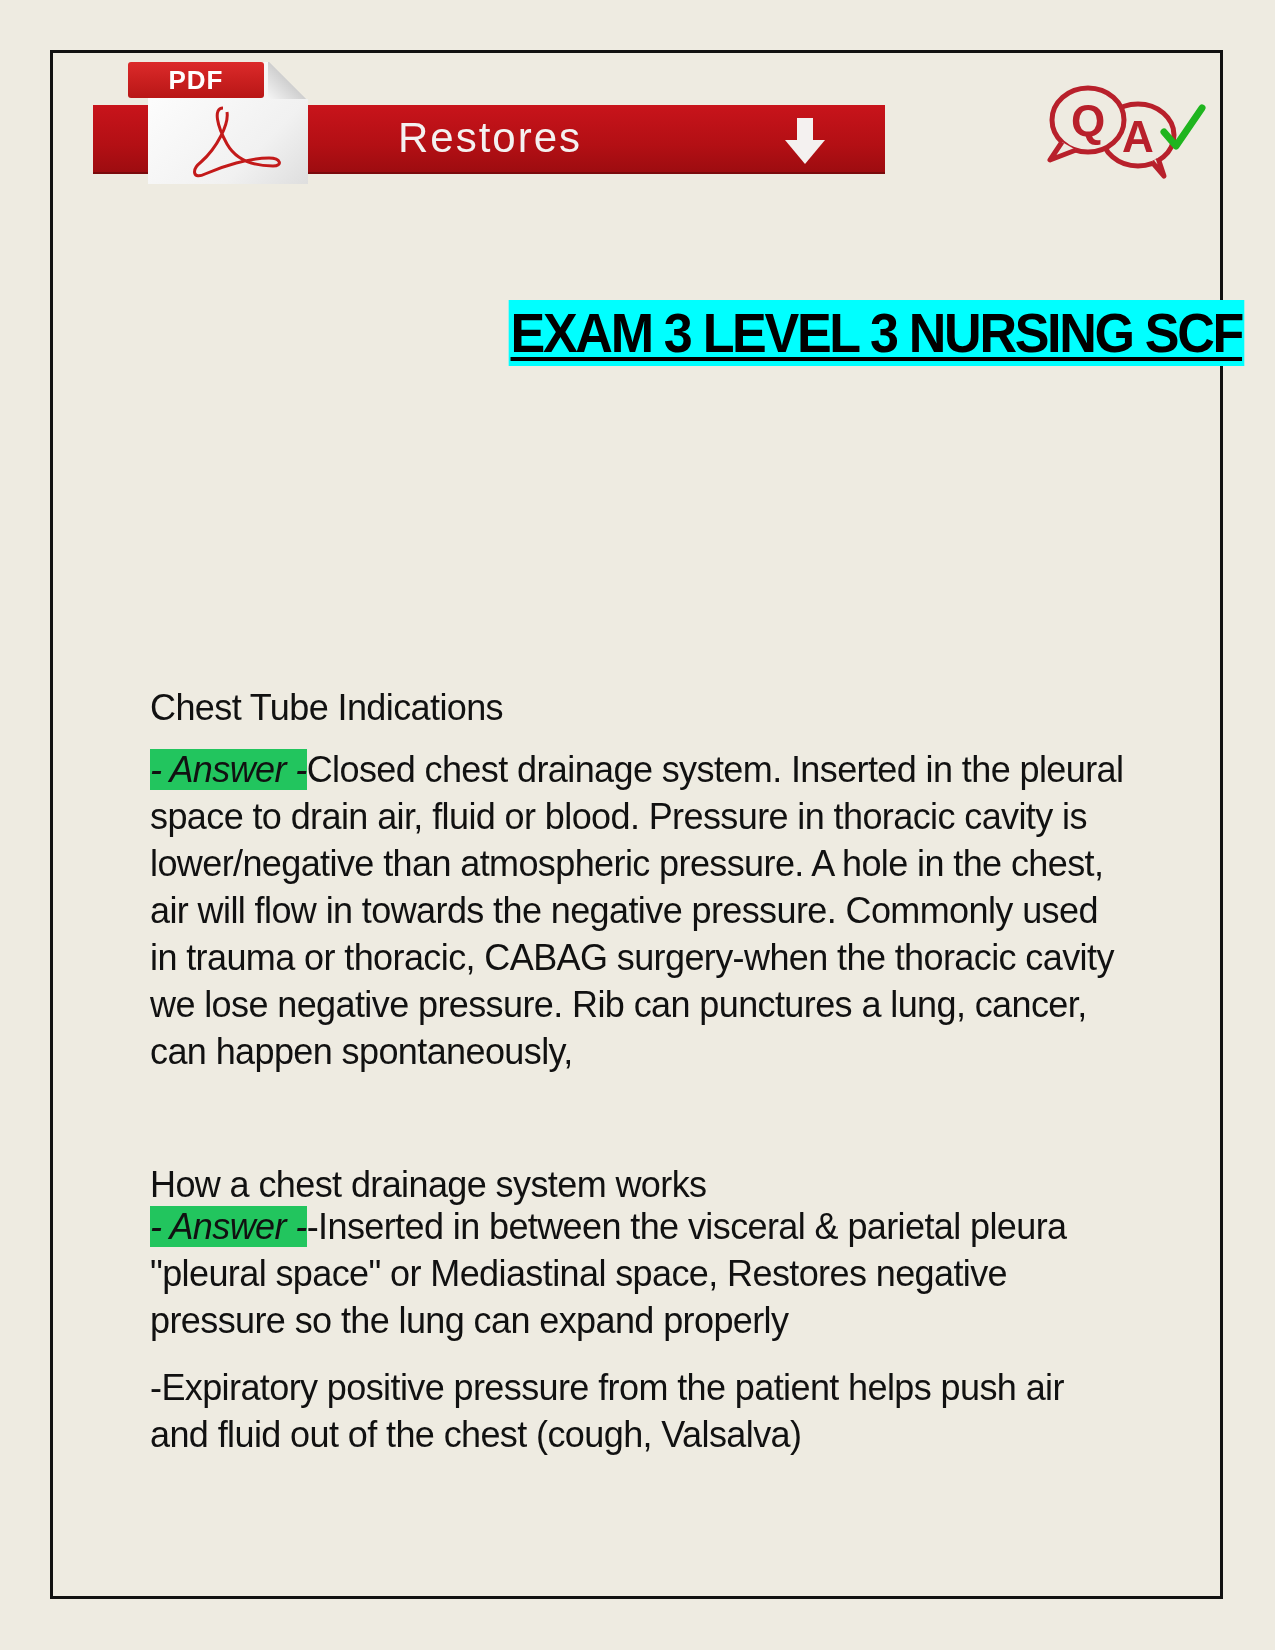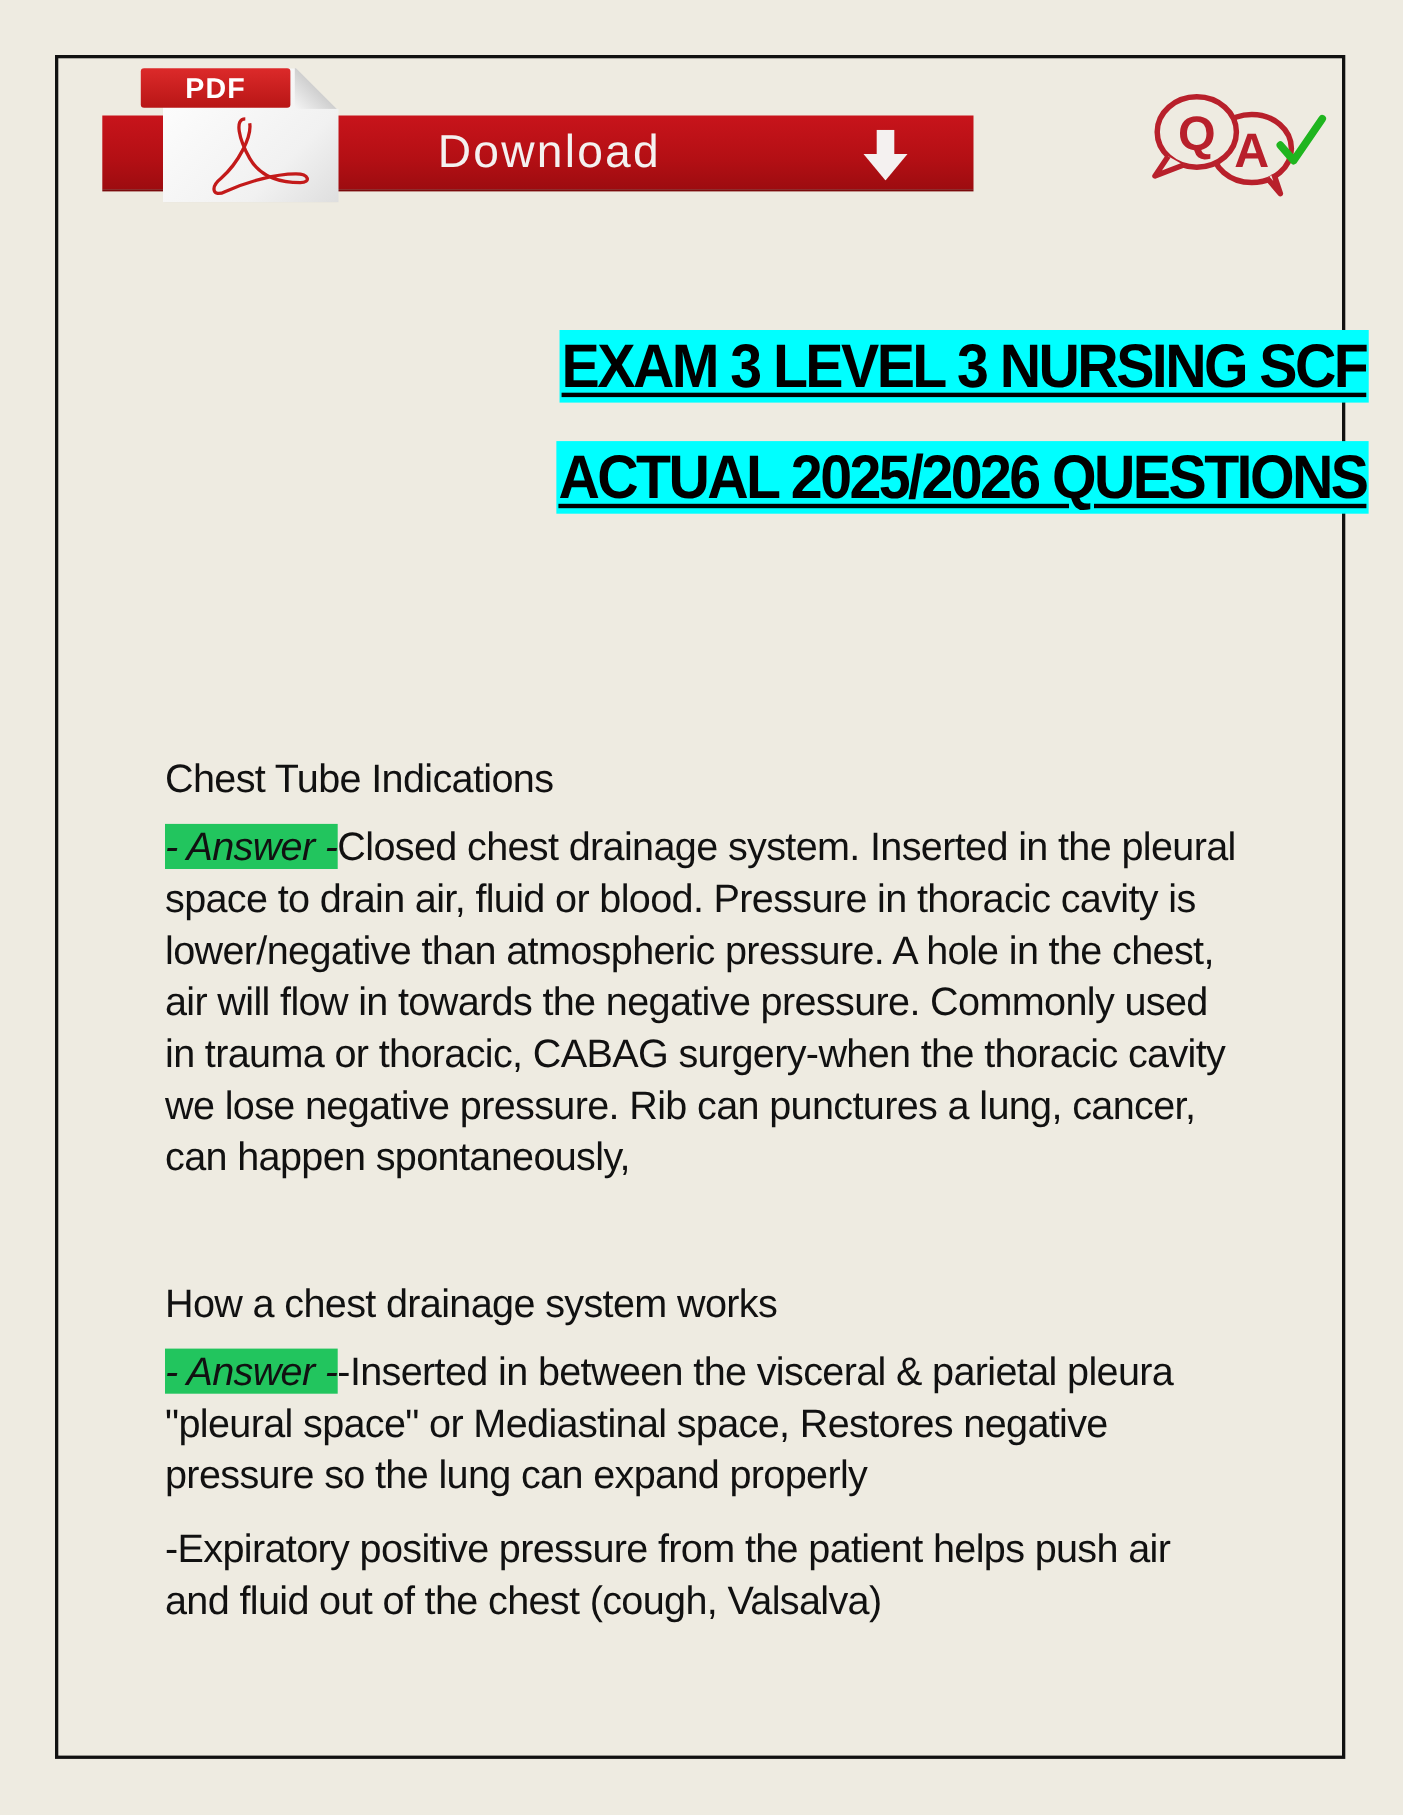--- a/index.html
+++ b/index.html
@@ -103,21 +103,21 @@
     .a { line-height: 47px; margin: 0; }
     .hl { background: #22c55e; font-style: italic; }
   </style>
 </head>
 <body>
 
 <div class="page-frame"></div>
 
 <div class="banner">
   <div class="banner-bar"></div>
-  <div class="banner-text">Download</div>
+  <div class="banner-text">Restores</div>
   <svg class="download-arrow" viewBox="0 0 44 46">
     <rect x="14" y="0" width="16" height="24" fill="#f4f1f0"></rect>
     <polygon points="2,22 42,22 22,46" fill="#f4f1f0"></polygon>
   </svg>
   <div class="pdf-page"></div>
   <div class="pdf-fold"></div>
   <svg class="acrobat-icon" viewBox="0 0 110 76">
     <path d="M40 4 C30 4 34 22 44 40 C52 54 66 62 90 62 C100 62 98 54 86 54 C66 54 40 62 22 70 C10 76 8 66 18 58 C34 44 46 20 44 8" fill="none" stroke="#c31a1a" stroke-width="3"></path>
   </svg>
   <div class="pdf-label">PDF</div>
@@ -132,27 +132,26 @@
   <g>
     <ellipse cx="48" cy="40" rx="36" ry="32" fill="#eeebe1" stroke="#b8202b" stroke-width="5"></ellipse>
     <path d="M22 62 L10 80 L36 70" fill="#eeebe1" stroke="#b8202b" stroke-width="5" stroke-linejoin="round"></path>
     <text x="48" y="56" text-anchor="middle" font-family="Liberation Sans, sans-serif" font-weight="bold" font-size="44" fill="#b8202b">Q</text>
   </g>
   <path d="M124 52 L136 66 L162 28" fill="none" stroke="#1fb51f" stroke-width="7" stroke-linecap="round" stroke-linejoin="round"></path>
 </svg>
 
 <div class="title-block">
   <div class="title-row"><span class="title-line">EXAM 3 LEVEL 3 NURSING SCF</span></div>
-  <div class="title-row"><span class="title-line">ACTUAL 2025/2026 QUESTIONS</span></div>
 </div>
 
 <div class="content">
   <div>
     <p class="q">Chest Tube Indications</p>
     <p class="a" style="margin-top:20px;"><span class="hl">- Answer -</span><span>Closed chest drainage system. Inserted in the pleural space to drain air, fluid or blood. Pressure in thoracic cavity is lower/negative than atmospheric pressure. A hole in the chest, air will flow in towards the negative pressure. Commonly used in trauma or thoracic, CABAG surgery-when the thoracic cavity we lose negative pressure. Rib can punctures a lung, cancer, can happen spontaneously,</span></p>
   </div>
 
   <div style="margin-top:92px;">
     <p class="q">How a chest drainage system works</p>
-    <p class="a" style="margin-top:20px;"><span class="hl">- Answer -</span><span>-Inserted in between the visceral &amp; parietal pleura "pleural space" or Mediastinal space, Restores negative pressure so the lung can expand properly</span></p>
+    <p class="a" style=""><span class="hl">- Answer -</span><span>-Inserted in between the visceral &amp; parietal pleura "pleural space" or Mediastinal space, Restores negative pressure so the lung can expand properly</span></p>
     <p class="a" style="margin-top:20px;">-Expiratory positive pressure from the patient helps push air and fluid out of the chest (cough, Valsalva)</p>
   </div>
 </div>
 
 </body></html>

